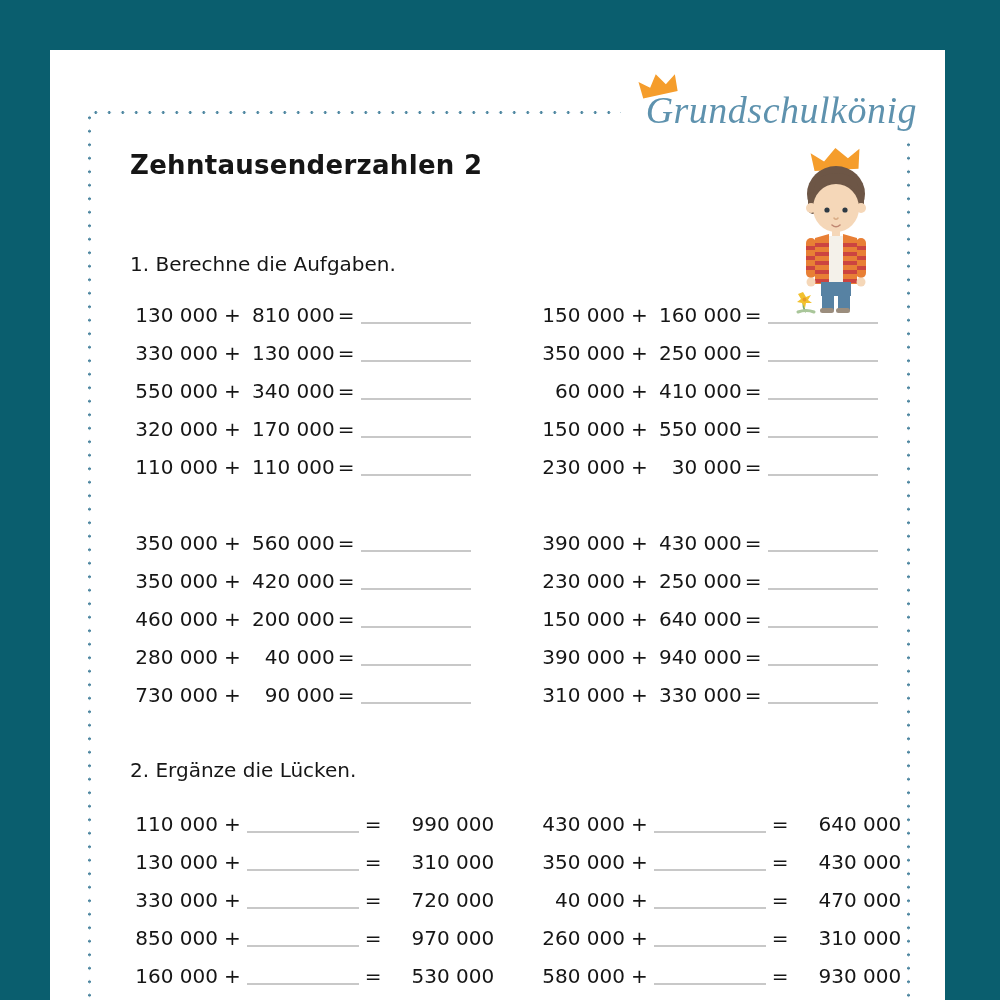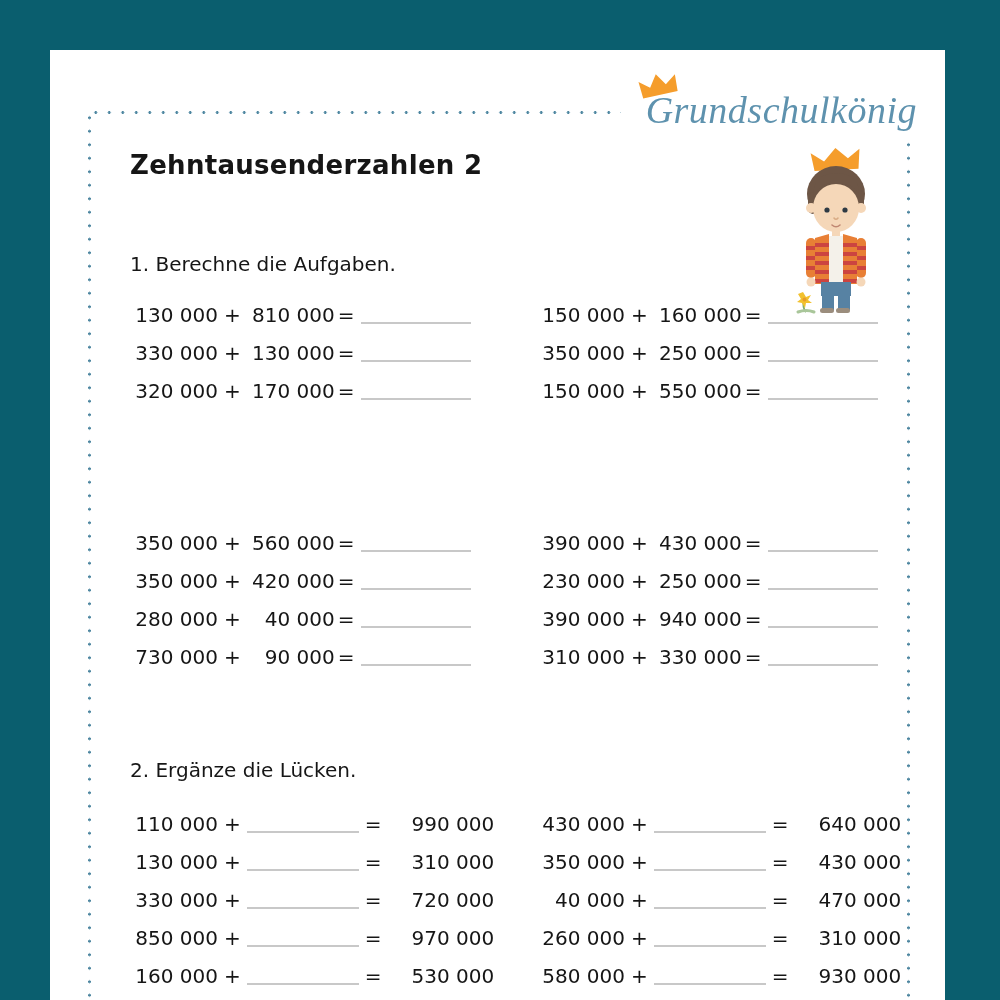--- a/index.html
+++ b/index.html
@@ -158,37 +158,46 @@
   <div class="block block1">
 
       <div class="prow">
         <span class="half lft"><span class="n">130 000</span><span class="sym">+</span><span class="n">810 000</span><span class="sym ml">=</span><span class="blank"></span></span><span class="half"><span class="n">150 000</span><span class="sym">+</span><span class="n">160 000</span><span class="sym ml">=</span><span class="blank"></span></span>
       </div>
 
       <div class="prow">
         <span class="half lft"><span class="n">330 000</span><span class="sym">+</span><span class="n">130 000</span><span class="sym ml">=</span><span class="blank"></span></span><span class="half"><span class="n">350 000</span><span class="sym">+</span><span class="n">250 000</span><span class="sym ml">=</span><span class="blank"></span></span>
       </div>
 
+      <div class="prow">
+        <span class="half lft"><span class="n">550 000</span><span class="sym">+</span><span class="n">340 000</span><span class="sym ml">=</span><span class="blank"></span></span><span class="half"><span class="n">60 000</span><span class="sym">+</span><span class="n">410 000</span><span class="sym ml">=</span><span class="blank"></span></span>
+      </div>
 
       <div class="prow">
         <span class="half lft"><span class="n">320 000</span><span class="sym">+</span><span class="n">170 000</span><span class="sym ml">=</span><span class="blank"></span></span><span class="half"><span class="n">150 000</span><span class="sym">+</span><span class="n">550 000</span><span class="sym ml">=</span><span class="blank"></span></span>
       </div>
 
+      <div class="prow">
+        <span class="half lft"><span class="n">110 000</span><span class="sym">+</span><span class="n">110 000</span><span class="sym ml">=</span><span class="blank"></span></span><span class="half"><span class="n">230 000</span><span class="sym">+</span><span class="n">30 000</span><span class="sym ml">=</span><span class="blank"></span></span>
+      </div>
     </div>
 
   <div class="block block2">
 
       <div class="prow">
         <span class="half lft"><span class="n">350 000</span><span class="sym">+</span><span class="n">560 000</span><span class="sym ml">=</span><span class="blank"></span></span><span class="half"><span class="n">390 000</span><span class="sym">+</span><span class="n">430 000</span><span class="sym ml">=</span><span class="blank"></span></span>
       </div>
 
       <div class="prow">
         <span class="half lft"><span class="n">350 000</span><span class="sym">+</span><span class="n">420 000</span><span class="sym ml">=</span><span class="blank"></span></span><span class="half"><span class="n">230 000</span><span class="sym">+</span><span class="n">250 000</span><span class="sym ml">=</span><span class="blank"></span></span>
       </div>
 
+      <div class="prow">
+        <span class="half lft"><span class="n">460 000</span><span class="sym">+</span><span class="n">200 000</span><span class="sym ml">=</span><span class="blank"></span></span><span class="half"><span class="n">150 000</span><span class="sym">+</span><span class="n">640 000</span><span class="sym ml">=</span><span class="blank"></span></span>
+      </div>
 
       <div class="prow">
         <span class="half lft"><span class="n">280 000</span><span class="sym">+</span><span class="n">40 000</span><span class="sym ml">=</span><span class="blank"></span></span><span class="half"><span class="n">390 000</span><span class="sym">+</span><span class="n">940 000</span><span class="sym ml">=</span><span class="blank"></span></span>
       </div>
 
       <div class="prow">
         <span class="half lft"><span class="n">730 000</span><span class="sym">+</span><span class="n">90 000</span><span class="sym ml">=</span><span class="blank"></span></span><span class="half"><span class="n">310 000</span><span class="sym">+</span><span class="n">330 000</span><span class="sym ml">=</span><span class="blank"></span></span>
       </div>
     </div>
 

